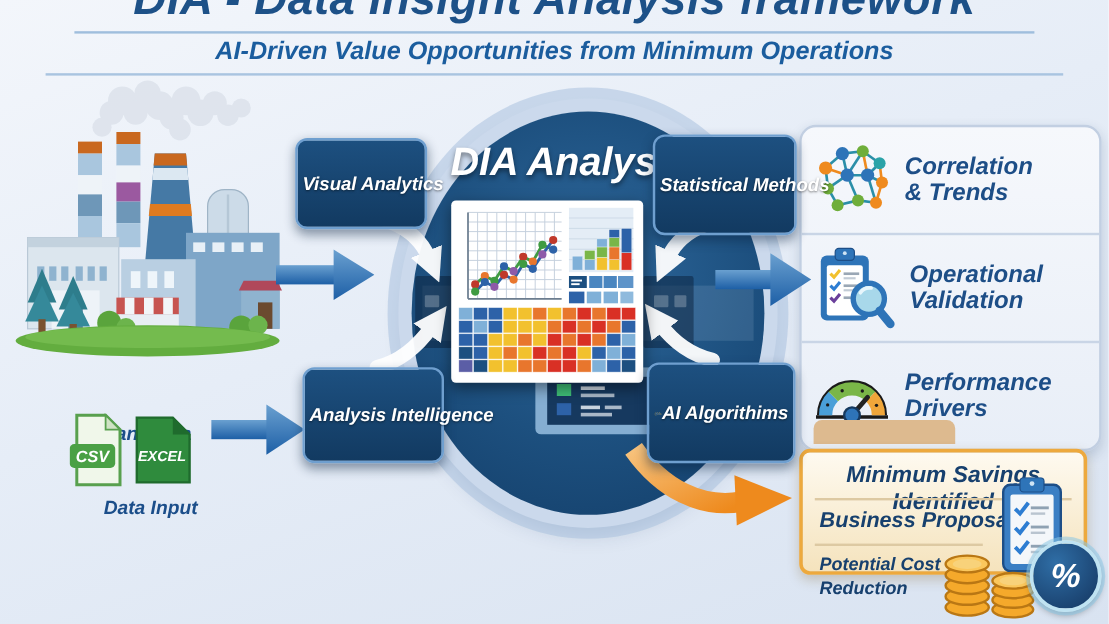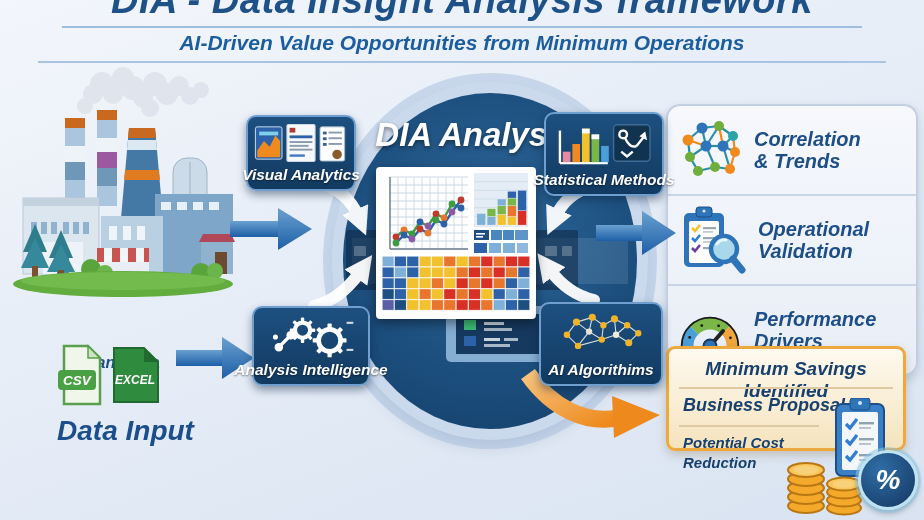--- a/index.html
+++ b/index.html
@@ -10,59 +10,59 @@
   .main-title{position:absolute;top:-21px;left:0;right:0;text-align:center;
     font-size:38px;font-weight:800;color:#1d5188;letter-spacing:.5px;white-space:nowrap;}
   .hr1{position:absolute;top:26px;left:62px;right:62px;height:2px;background:#9fbedd;}
   .sub-title{position:absolute;top:31px;left:0;right:0;text-align:center;
     font-size:21px;font-weight:700;color:#1b5d9e;}
   .hr2{position:absolute;top:61px;left:38px;right:38px;height:2px;background:#a9c4e0;}
   
   .plant-label{position:absolute;left:18px;top:310px;width:205px;text-align:center;
     font-size:16px;font-weight:800;color:#1b4e8a;margin-top:44px;}
   .data-label{position:absolute;left:18px;top:415px;width:215px;text-align:center;
-    font-size:28px;font-weight:800;color:#1b4e8a;}
+    font-size:16px;font-weight:800;color:#1b4e8a;}
   
   .big-circle{position:absolute;left:343px;top:93px;width:294px;height:336px;border-radius:50%;
     background:radial-gradient(circle at 50% 40%,#2e689c 0%,#1d507f 55%,#133e69 100%);
     box-shadow:0 0 0 11px #cbd9ec,0 0 0 20px rgba(170,193,222,.55),0 10px 22px rgba(20,50,90,.3);z-index:1;}
   .hub-band{position:absolute;left:352px;top:238px;width:276px;height:46px;
     background:rgba(190,210,235,.14);z-index:2;}
   .deco{position:absolute;background:rgba(9,31,58,.5);z-index:2;border-radius:2px;}
   .deco-sq{position:absolute;background:rgba(255,255,255,.24);z-index:2;border-radius:1px;}
   .hub-title{position:absolute;left:330px;top:116px;width:290px;text-align:center;
     font-size:33px;font-weight:800;color:#ffffff;z-index:3;text-shadow:0 2px 4px rgba(0,0,0,.45);}
   .hub-card{position:absolute;left:376px;top:167px;width:160px;height:152px;background:#ffffff;
     border-radius:4px;box-shadow:0 4px 12px rgba(0,0,0,.45);padding:6px;box-sizing:border-box;
     display:flex;flex-direction:column;gap:3px;z-index:5;}
   .card-top{display:flex;gap:4px;}
   .card-right{display:flex;flex-direction:column;gap:3px;}
   .monitor{position:absolute;left:446px;top:306px;z-index:3;}
   
   .module{position:absolute;z-index:6;border:2px solid #6f9fcf;border-radius:10px;
     background:linear-gradient(#1d5080,#123a61);box-shadow:0 4px 9px rgba(10,35,65,.45);
-    display:flex;flex-direction:column;align-items:center;justify-content:space-between;
+    display:flex;flex-direction:row;align-items:center;justify-content:space-between;
     padding:7px 4px 5px;box-sizing:border-box;}
   .module .mod-label{color:#fff;font-size:15.5px;font-weight:700;white-space:nowrap;
     text-shadow:0 1px 2px rgba(0,0,0,.5);}
   .mod-va{left:246px;top:115px;width:110px;height:76px;}
   .mod-sm{left:544px;top:112px;width:120px;height:84px;}
   .mod-pi{left:252px;top:306px;width:118px;height:80px;}
   .mod-ai{left:539px;top:302px;width:124px;height:84px;}
   
   .out-panel{position:absolute;left:666px;top:104px;width:252px;height:272px;z-index:2;
     background:linear-gradient(#f6f8fc,#e8eef7);border:2px solid #c2cfe2;border-radius:14px;
     box-shadow:0 4px 10px rgba(30,60,100,.18);box-sizing:border-box;display:flex;flex-direction:column;}
   .out-row{flex:1;display:flex;align-items:center;gap:12px;padding:0 10px;border-bottom:2px solid #c9d5e6;}
   .out-row:last-child{border-bottom:none;}
   .out-label{font-size:20px;font-weight:800;color:#1d4e87;line-height:1.12;width:122px;}
   
   .res-tab{position:absolute;left:678px;top:350px;width:118px;height:20px;background:#ddba8f;
     border-radius:7px 7px 0 0;z-index:3;}
-  .res-box{position:absolute;left:666px;top:346px;width:240px;height:105px;z-index:4;
+  .res-box{position:absolute;left:666px;top:374px;width:240px;height:105px;z-index:4;
     background:linear-gradient(#fefaf0,#f5e3bd);border:3px solid #eda93d;border-radius:9px;
     box-shadow:0 4px 10px rgba(120,85,20,.25);box-sizing:border-box;}
   .res-header{position:absolute;top:9px;left:8px;right:8px;text-align:center;
     font-size:19px;font-weight:800;color:#17406e;}
   .res-div1{position:absolute;top:38px;left:10px;right:10px;height:2px;background:#ddc9a2;}
   .res-business{position:absolute;top:46px;left:14px;font-size:18px;font-weight:800;color:#17406e;}
   .res-div2{position:absolute;top:76px;left:10px;width:140px;height:2px;background:#ddc9a2;}
   .res-potential{position:absolute;top:84px;left:14px;width:150px;font-size:15px;font-weight:800;
     color:#17406e;line-height:1.3;}
   .res-clip{position:absolute;left:828px;top:398px;z-index:5;}

